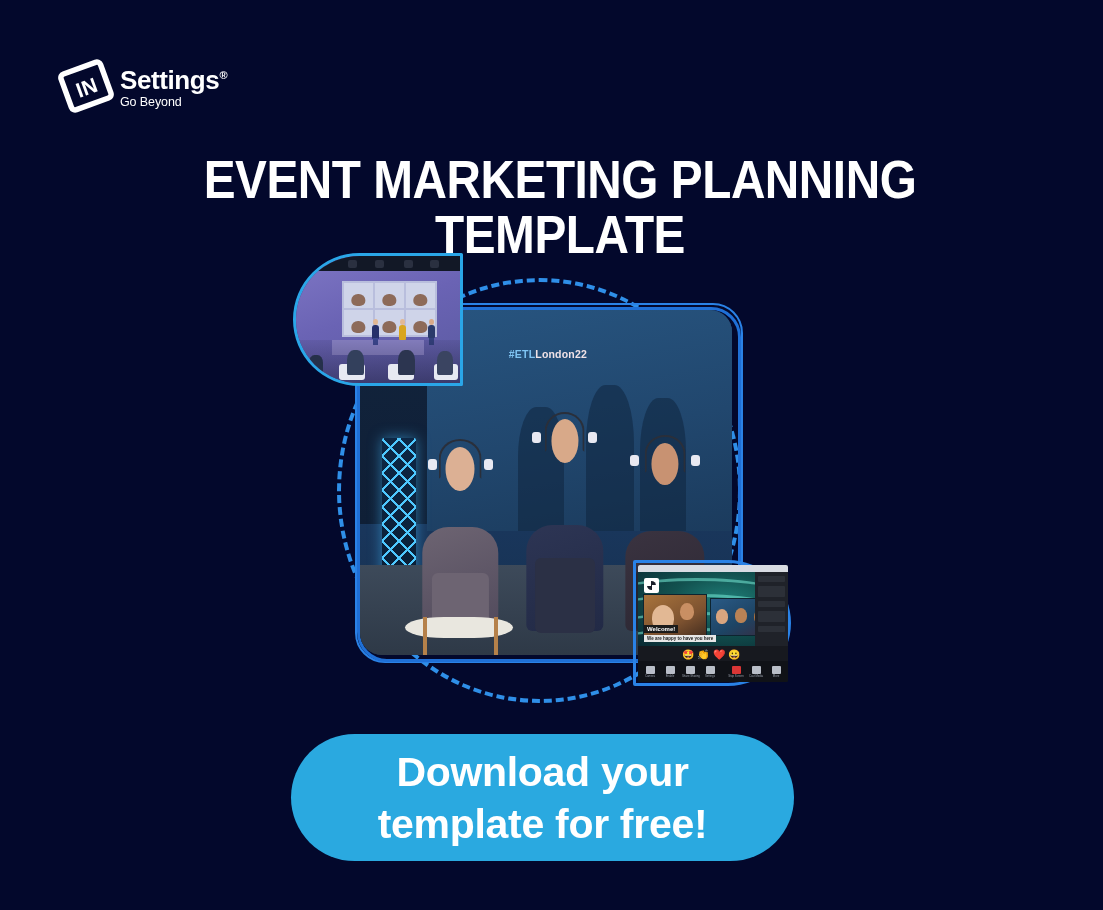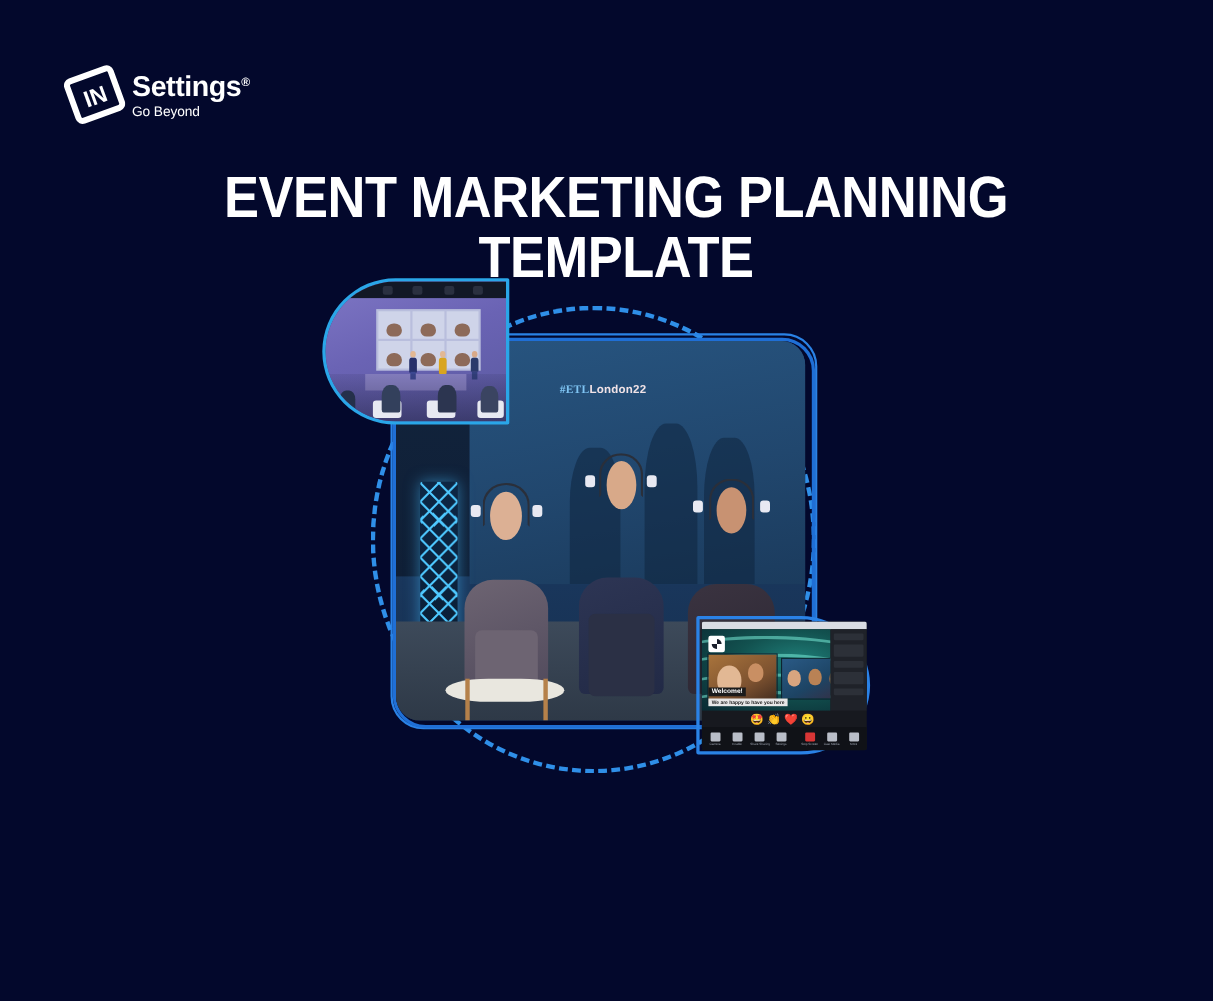--- a/index.html
+++ b/index.html
@@ -147,21 +147,21 @@
   }
   .mp-hash {
     position: absolute;
     left: 40%;
     top: 11%;
     font-size: 10.5px;
     font-weight: 700;
     letter-spacing: 0.2px;
     white-space: nowrap;
   }
-  .mp-hash .h1 { color: #7fc4f3; font-family: Liberation Serif, serif; }
+  .mp-hash .h1 { color: #7fc4f3; }
   .mp-hash .h2 { color: #f0e2e6; }
   
   .mp-sil {
     position: absolute;
     background: rgba(14,36,62,0.55);
     border-radius: 40% 40% 0 0;
   }
   
   .mp-truss {
     position: absolute;
@@ -591,14 +591,15 @@
           <div class="lb">Cast Media</div>
         </div>
         <div class="mt-tool" style="margin-right:4px">
           <div class="ic"></div>
           <div class="lb">More</div>
         </div>
       </div>
     </div>
   </div>
 
+  <button class="cta">Download your template for free!</button>
 
 </div>
 
 </body></html>

